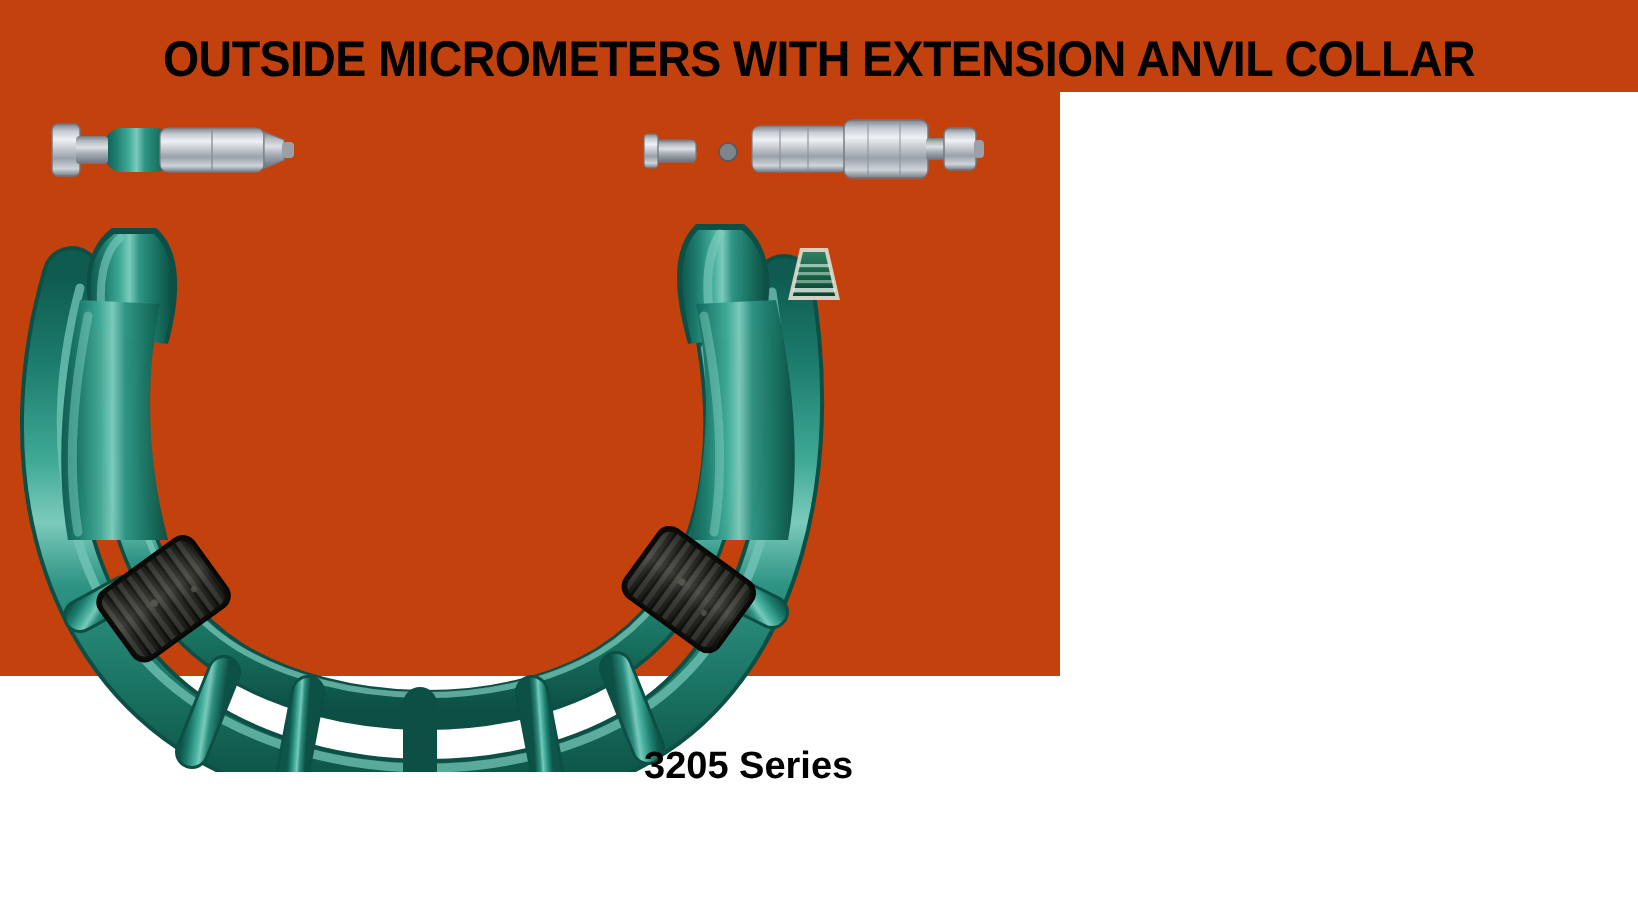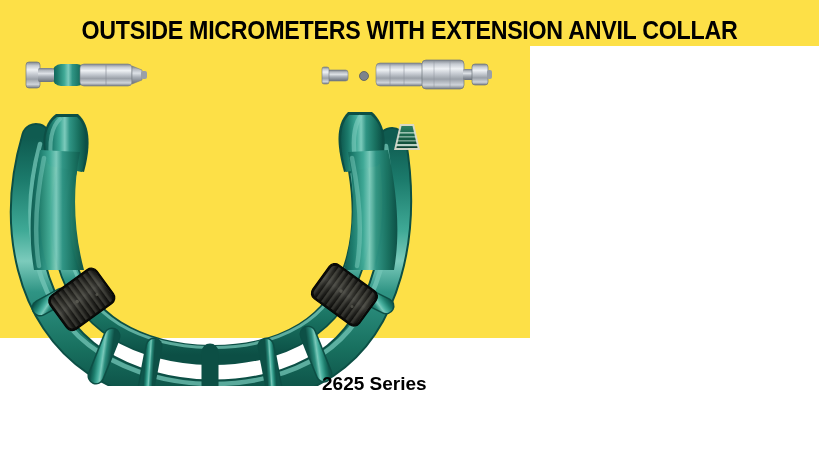--- a/index.html
+++ b/index.html
@@ -12,21 +12,21 @@
     width: 819px;
     height: 460px;
     overflow: hidden;
     font-family: "Liberation Sans", sans-serif;
     position: relative;
   }
   #page {
     position: relative;
     width: 819px;
     height: 338px;
-    background: #fde047;
+    background: #c2410c;
   }
   .page-title {
     position: absolute;
     left: 0;
     top: 16px;
     width: 819px;
     text-align: center;
     font-family: "Liberation Sans", sans-serif;
     font-weight: bold;
     font-size: 25px;
@@ -276,17 +276,17 @@
         <rect x="318" y="230" width="54" height="38" rx="6" fill="url(#ribs)"></rect>
         <rect x="318" y="230" width="54" height="38" rx="6" fill="url(#gGrip)" opacity="0.45"></rect>
         <rect x="316" y="228" width="58" height="42" rx="7" fill="none" stroke="#050504" stroke-width="1.2"></rect>
         <circle cx="340" cy="248" r="1.8" fill="#5e5e55" opacity="0.8"></circle>
         <circle cx="358" cy="254" r="1.5" fill="#5e5e55" opacity="0.7"></circle>
       </g>
 
     </svg>
   </div>
 
-  <div class="series-caption">2625 Series</div>
+  <div class="series-caption">3205 Series</div>
 
   <div class="blank-right"></div>
 
 </div>
 
 </body></html>

